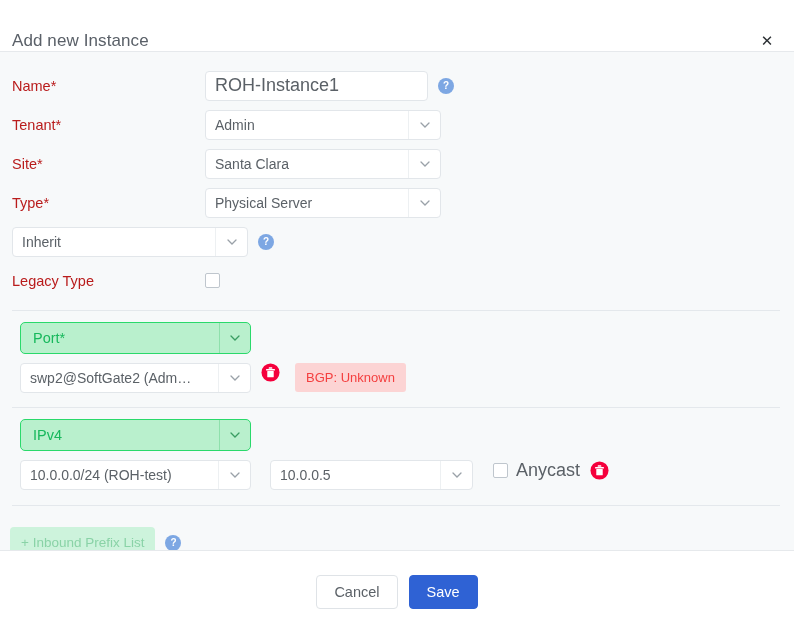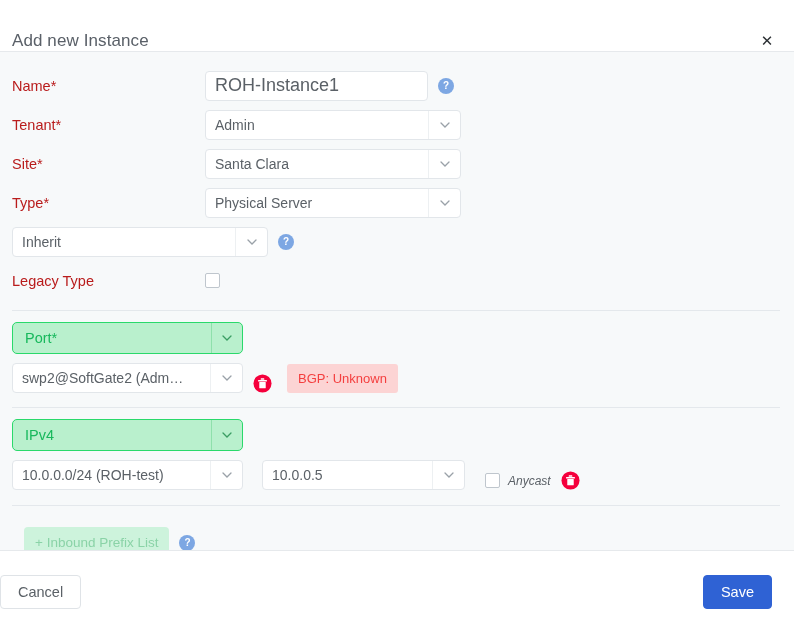--- a/index.html
+++ b/index.html
@@ -90,21 +90,21 @@
     border: 1px solid #e2e6ea;
     border-radius: 4px;
     background: #ffffff;
     font-size: 18px;
     color: #5b6167;
     padding: 0 9px;
     font-family: "Liberation Sans", sans-serif;
     outline: none;
   }
   .select {
-    width: 256px;
+    width: 236px;
     height: 30px;
     box-sizing: border-box;
     border: 1px solid #e2e6ea;
     border-radius: 4px;
     background: #ffffff;
     display: flex;
     align-items: center;
     cursor: pointer;
     position: relative;
   }
@@ -160,21 +160,21 @@
 
   
   .divider {
     height: 1px;
     background: #e4e8ec;
     margin: 10px 14px 0 12px;
   }
 
   
   .section {
-    padding-left: 12px;
+    padding-left: 20px;
   }
   .green-select {
     width: 231px;
     height: 32px;
     box-sizing: border-box;
     background: #b9f0cd;
     border: 1px solid #2ad96b;
     border-radius: 5px;
     display: flex;
     align-items: center;
@@ -192,21 +192,21 @@
     height: 100%;
     border-left: 1px solid #8ee0ab;
     display: flex;
     align-items: center;
     justify-content: center;
     color: #3a9d63;
   }
 
   .sub-row {
     display: flex;
-    align-items: flex-end;
+    align-items: flex-start;
     margin-top: 9px;
   }
   .sub-row .select { margin-right: 0; }
 
   .trash-icon {
     width: 19px;
     height: 19px;
     margin-left: 10px;
     cursor: pointer;
     flex: 0 0 19px;
@@ -224,55 +224,53 @@
 
   .ipv4-prefix { width: 231px; }
   .ipv4-addr   { width: 203px; margin-left: 19px; }
 
   .anycast-wrap {
     display: flex;
     align-items: center;
     margin-left: 20px;
   }
   .anycast-label {
-    font-size: 12px;
+    font-size: 18px;
     color: #5b6167;
     margin-left: 8px;
-    font-style: italic;
   }
 
   .prefix-btn {
     display: inline-flex;
     align-items: center;
     background: #cdf3dc;
     color: #8ad3a7;
     font-size: 13.5px;
     border: none;
     border-radius: 4px;
     padding: 8px 11px;
     cursor: pointer;
     font-family: "Liberation Sans", sans-serif;
   }
   .prefix-row {
     display: flex;
     align-items: center;
-    padding-left: 24px;
+    padding-left: 10px;
     margin-top: 21px;
   }
 
   
   .dialog-footer {
     height: 82px;
     min-height: 82px;
     background: #ffffff;
     border-top: 1px solid #e6e9ec;
     display: flex;
     align-items: center;
-    justify-content: space-between;
-    padding-right: 22px;
+    justify-content: center;
     box-sizing: border-box;
   }
   .btn {
     font-size: 14.5px;
     border-radius: 4px;
     padding: 0 17px;
     height: 34px;
     cursor: pointer;
     font-family: "Liberation Sans", sans-serif;
   }

